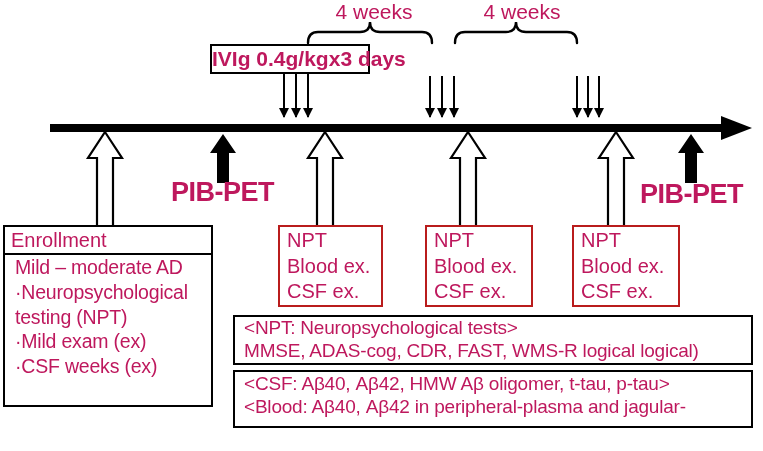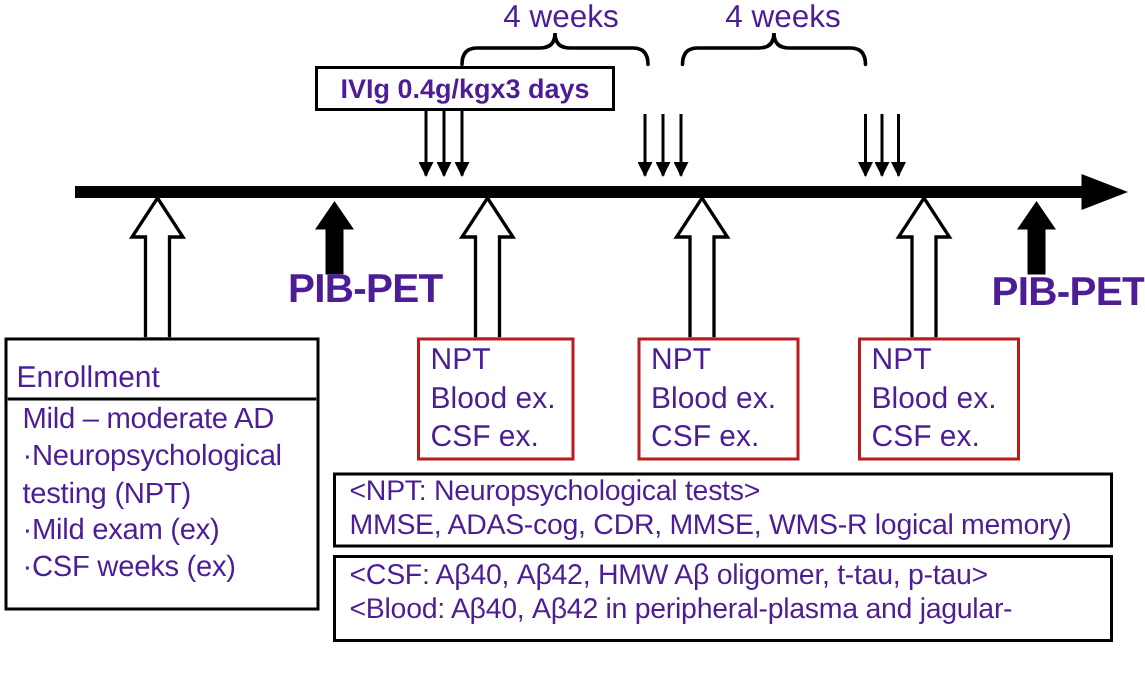--- a/index.html
+++ b/index.html
@@ -1,61 +1,61 @@
 <!DOCTYPE html>
 <html><head>
 <meta charset="utf-8">
 <style>
   html, body { margin: 0; padding: 0; background: #ffffff; }
   .canvas {
     position: relative;
     width: 763px; height: 451px;
     background: #ffffff;
     font-family: "Liberation Sans", sans-serif;
-    color: #4c1d95;
+    color: #be185d;
     overflow: hidden;
   }
   .canvas * { box-sizing: border-box; }
   svg.overlay { position: absolute; left: 0; top: 0; }
   .abs { position: absolute; }
   .interval-label {
     top: 0; width: 130px; text-align: center;
     font-size: 21px; line-height: 24px; white-space: nowrap;
   }
   .treatment-box {
-    left: 210px; top: 44px; width: 200px; height: 30px;
+    left: 210px; top: 44px; width: 160px; height: 30px;
     border: 2px solid #000; background: #fff;
-    font-weight: bold; font-size: 18px; line-height: 26px;
+    font-weight: bold; font-size: 21px; line-height: 26px;
     text-align: center; white-space: nowrap;
   }
   .pet-label {
-    top: 179px; width: 124px; text-align: right;
+    top: 179px; width: 124px; text-align: left;
     font-weight: bold; font-size: 27px; line-height: 27px;
     letter-spacing: -0.5px; white-space: nowrap;
   }
   .enrollment-box {
     left: 3px; top: 225px; width: 210px; height: 182px;
     border: 2px solid #000; background: #fff;
   }
   .enrollment-title {
     font-size: 20px; line-height: 26px; padding: 0 6px;
-    border-bottom: 2px solid #000; white-space: nowrap; margin-top: 12px;
+    border-bottom: 2px solid #000; white-space: nowrap;
   }
   .en-line {
     font-size: 19.5px; line-height: 24.8px; padding-left: 10px;
     letter-spacing: -0.2px; white-space: nowrap;
   }
   .en-line.indent1 { }
   .assess-box {
     top: 225px; height: 82px;
     border: 2px solid #b91c1c; background: #fff; padding: 1px 7px;
   }
   .as-line { font-size: 20px; line-height: 25.5px; white-space: nowrap; }
   .legend-box {
-    left: 222px; width: 520px;
+    left: 233px; width: 520px;
     border: 2px solid #000; background: #fff;
   }
   .legend-npt { top: 315px; height: 50px; }
   .legend-bio { top: 370px; height: 58px; }
   .lg-line {
     font-size: 19px; line-height: 22.8px; padding-left: 9px;
     letter-spacing: -0.2px; white-space: nowrap;
   }
   .legend-bio .lg-line { line-height: 23.2px; }
   .lg-line.indent2 { padding-left: 92px; }
@@ -133,21 +133,21 @@
     <div class="as-line">CSF ex.</div>
   </div>
   <div class="abs assess-box" style="left:572px;width:108px;">
     <div class="as-line">NPT</div>
     <div class="as-line">Blood ex.</div>
     <div class="as-line">CSF ex.</div>
   </div>
 
   <div class="abs legend-box legend-npt">
     <div class="lg-line">&lt;NPT: Neuropsychological tests&gt;</div>
-    <div class="lg-line">MMSE, ADAS-cog, CDR, MMSE, WMS-R logical memory)</div>
+    <div class="lg-line">MMSE, ADAS-cog, CDR, FAST, WMS-R logical logical)</div>
   </div>
 
   <div class="abs legend-box legend-bio">
     <div class="lg-line">&lt;CSF: Aβ40, Aβ42, HMW Aβ oligomer, t-tau, p-tau&gt;</div>
     <div class="lg-line">&lt;Blood: Aβ40, Aβ42 in peripheral-plasma and jagular-</div>
   </div>
 
 </div>
 
 </body></html>

